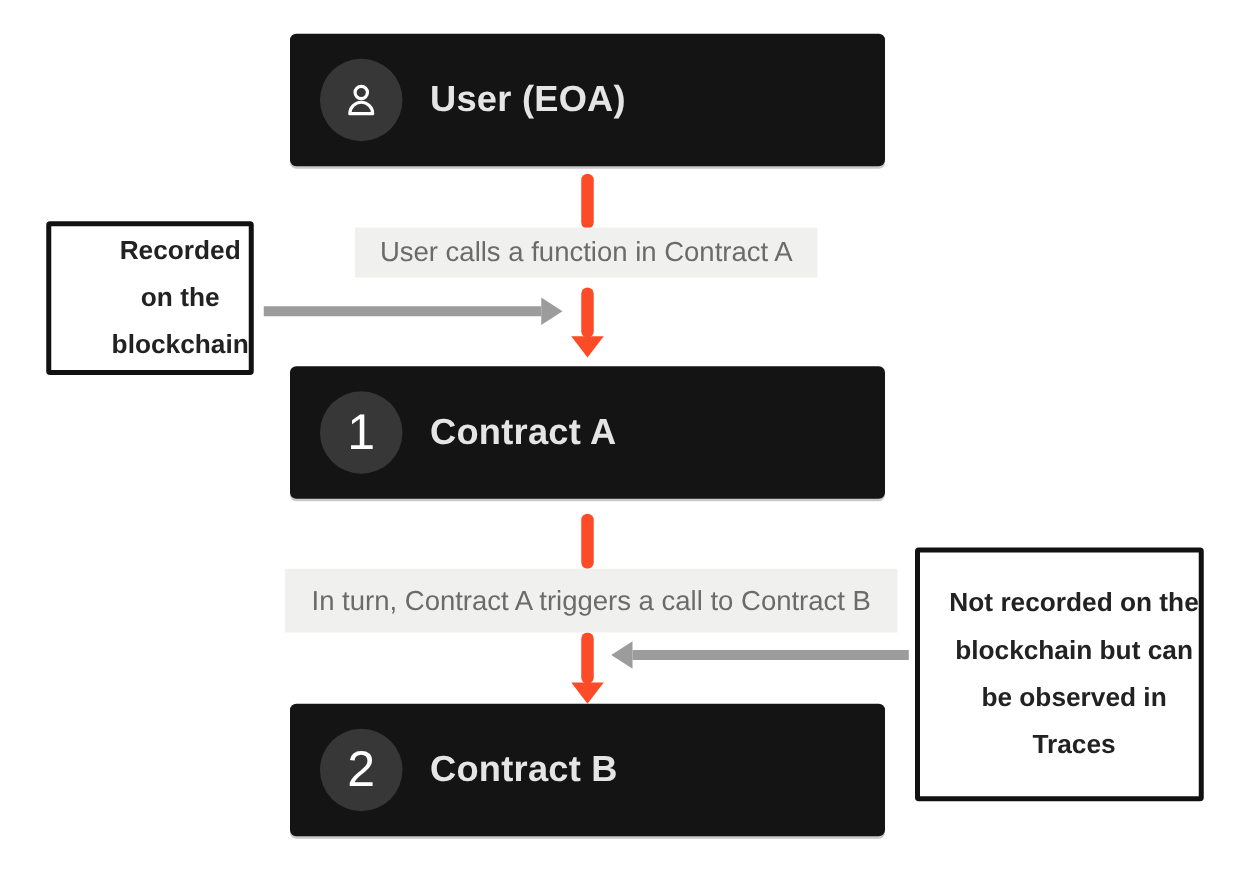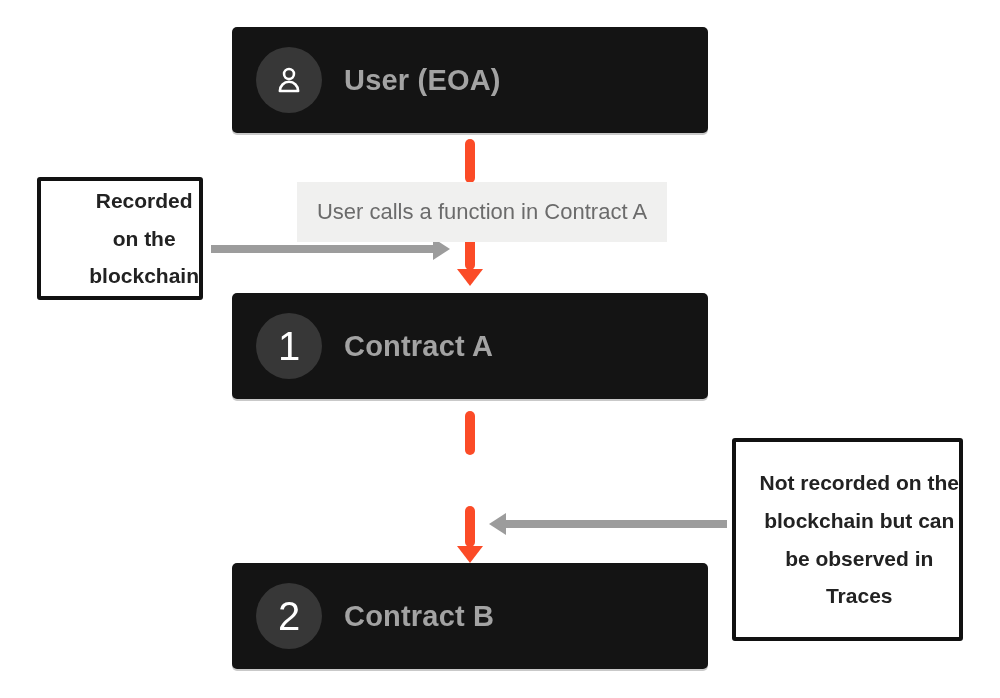--- a/index.html
+++ b/index.html
@@ -16,21 +16,21 @@
   body{font-family:"Liberation Sans","DejaVu Sans",sans-serif;background:#ffffff;}
   .canvas{position:relative;width:1000px;height:698px;background:#ffffff;overflow:hidden;}
 
   
   .node{
     position:absolute;left:232px;width:476px;height:106px;
     background:var(--node-bg);border-radius:5px;
     box-shadow:0 2px 0 #c9c9c9;
     display:flex;align-items:center;padding-left:24px;gap:22px;
   }
-  .node-title{color:#a3a3a3;font-size:29px;font-weight:bold;letter-spacing:.2px;}
+  .node-title{color:#e5e5e5;font-size:29px;font-weight:bold;letter-spacing:.2px;}
   .badge{
     width:66px;height:66px;border-radius:50%;background:var(--badge-bg);
     display:flex;align-items:center;justify-content:center;flex:0 0 auto;
     color:#ffffff;font-size:40px;font-weight:400;
   }
 
   
   .flow-label{
     position:absolute;background:var(--label-bg);color:var(--label-text);
     display:flex;align-items:center;justify-content:center;
@@ -72,21 +72,21 @@
       <svg class="user-icon-svg" width="36" height="36" viewBox="0 0 24 24" fill="none" stroke="#ffffff" stroke-width="1.7" stroke-linejoin="round" stroke-linecap="round">
         <circle cx="12" cy="8" r="3.3"></circle>
         <path d="M5.9 19.3 a6.1 6.1 0 0 1 12.2 0 z"></path>
       </svg>
     </div>
     <div class="node-title">User (EOA)</div>
   </div>
 
   <div class="oseg" style="left:465px;top:139px;height:44px"></div>
 
-  <div class="flow-label" style="left:297px;top:182px;width:370px;height:60px">
+  <div class="flow-label" style="left:284px;top:182px;width:370px;height:40px">
     <span>User calls a function in Contract A</span>
   </div>
 
   <div class="oseg" style="left:465px;top:230px;height:40px"></div>
   <div class="ohead" style="left:457px;top:269px"></div>
 
   <div class="note" style="left:37px;top:177px;width:166px;height:123px">
     <span>Recorded
 on the
 blockchain</span>
@@ -95,20 +95,23 @@
   <div class="gseg" style="left:211px;top:245px;width:222px"></div>
   <div class="ghead right" style="left:433px;top:238px"></div>
 
   <div class="node" style="top:293px">
     <div class="badge">1</div>
     <div class="node-title">Contract A</div>
   </div>
 
   <div class="oseg" style="left:465px;top:411px;height:44px"></div>
 
+  <div class="flow-label" style="left:228px;top:455px;width:490px;height:51px">
+    <span>In turn, Contract A triggers a call to Contract B</span>
+  </div>
 
   <div class="oseg" style="left:465px;top:506px;height:41px"></div>
   <div class="ohead" style="left:457px;top:546px"></div>
 
   <div class="note" style="left:732px;top:438px;width:231px;height:203px">
     <span>Not recorded on the
 blockchain but can
 be observed in
 Traces</span>
   </div>

